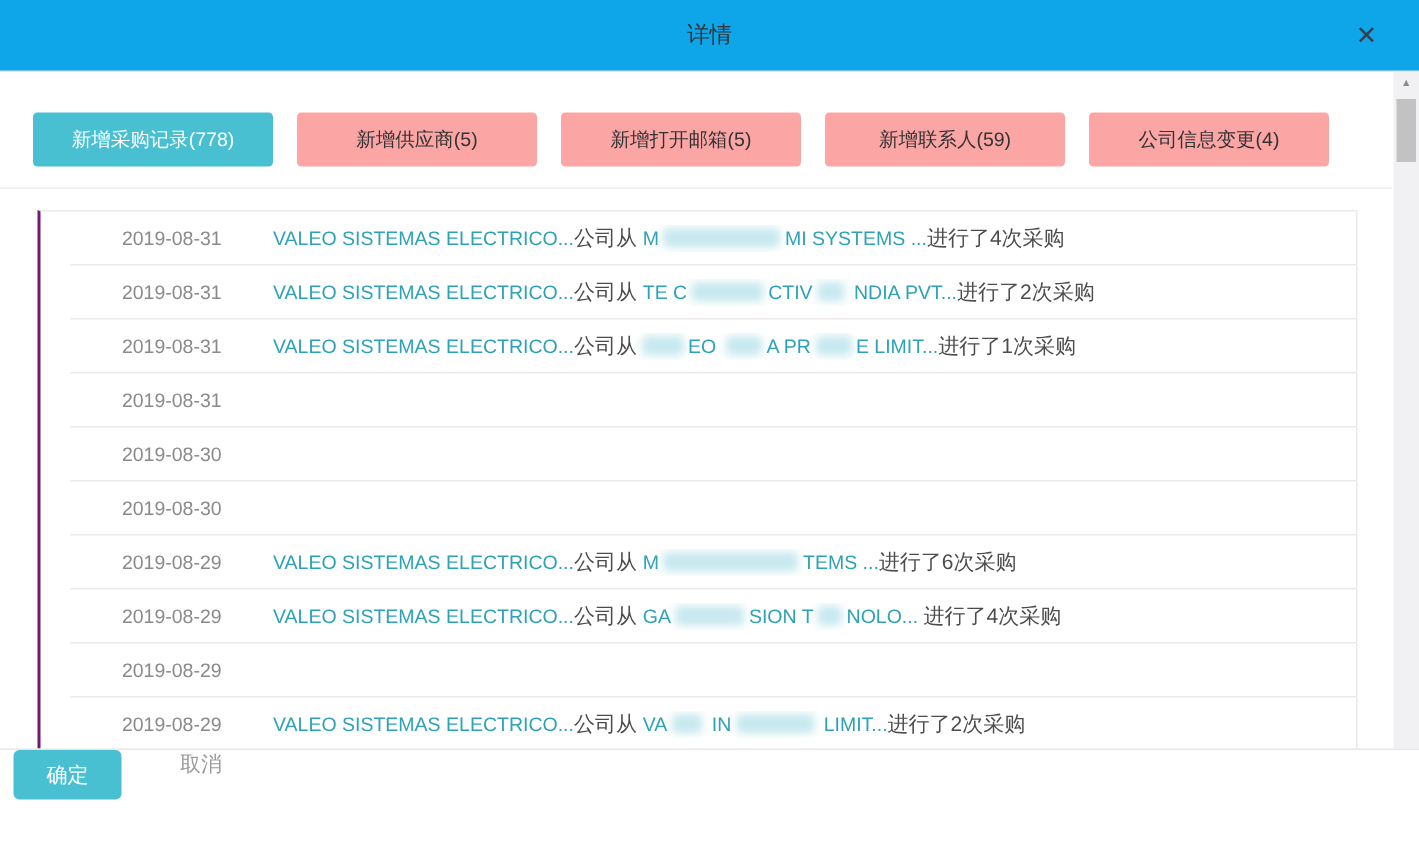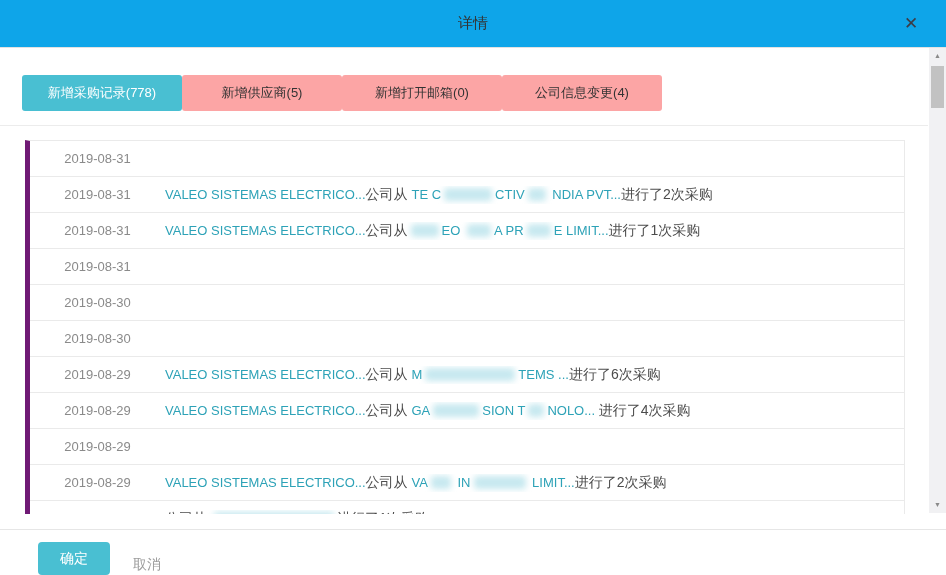--- a/index.html
+++ b/index.html
@@ -7,75 +7,77 @@
   .modal{position:relative;width:946px;height:575px;background:#fff;}
 
   
   .hdr{position:absolute;top:0;left:0;right:0;height:47px;background:#0ea5e9;
     border-bottom:1px solid #e2e2e2;display:flex;align-items:center;justify-content:center;}
   .hdr-title{font-size:15px;color:#333;}
   .close{position:absolute;right:24px;top:13px;width:22px;height:22px;border:none;background:transparent;
     font-size:17px;color:#3c3c46;cursor:pointer;line-height:22px;text-align:center;padding:0;}
 
   
-  .tabs{position:absolute;top:75px;left:22px;display:flex;}
+  .tabs{position:absolute;top:75px;left:22px;display:flex;gap:16px;}
   .tab{width:160px;height:36px;border:none;border-radius:3px;background:#fca5a5;color:#333;
     font-size:13px;cursor:pointer;font-family:inherit;}
   .tab.active{background:#49bfd2;color:#fff;}
 
   .tab-divider{position:absolute;top:125px;left:0;right:18px;height:0;border-bottom:1px solid #ececec;}
 
   
   .list{position:absolute;top:140px;left:25px;width:880px;height:374px;overflow:hidden;
-    border-top:1px solid #eaeaea;border-left:5px solid #701a75;border-right:1px solid #eaeaea;box-sizing:border-box;}
+    border-top:1px solid #eaeaea;border-left:2px solid #701a75;border-right:1px solid #eaeaea;box-sizing:border-box;padding-left:20px;}
   .row{height:36px;border-bottom:1px solid #eaeaea;display:flex;align-items:center;box-sizing:border-box;}
   .cell-date{width:135px;flex:0 0 135px;text-align:center;color:#8a8a8a;font-size:13px;}
   .cell-text{flex:1;font-size:13px;white-space:nowrap;overflow:hidden;}
   .link{color:#2da2b7;}
   .dark{color:#4c4c4c;font-size:14px;}
   .redact{display:inline-block;height:13px;border-radius:3px;background:#8fd2e0;
     filter:blur(3px);opacity:.5;vertical-align:middle;margin:0 3px 2px 3px;}
 
   
   .sb{position:absolute;top:48px;right:0;width:17px;height:465px;background:#f1f1f3;}
   .sb-btn{position:absolute;left:0;width:17px;height:16px;border:none;background:#f1f1f3;color:#8a8a8a;
     font-size:7px;padding:0;cursor:pointer;line-height:16px;text-align:center;}
   .sb-up{top:0;}
   .sb-down{bottom:0;}
   .sb-thumb{position:absolute;left:2px;top:18px;width:13px;height:42px;background:#c2c2c2;cursor:pointer;}
 
   
-  .ftr{position:absolute;left:0;right:0;bottom:0;height:46px;background:#fff;border-top:1px solid #e6e6e6;
-    display:flex;align-items:flex-end;padding-left:38px;box-sizing:border-box;}
+  .ftr{position:absolute;left:0;right:0;bottom:0;height:76px;background:#fff;border-top:1px solid #e6e6e6;
+    display:flex;align-items:flex-start;padding-left:9px;box-sizing:border-box;}
   .btn-confirm{width:72px;height:33px;border:none;border-radius:4px;background:#49bfd2;color:#fff;
     font-size:14px;cursor:pointer;font-family:inherit;}
-  .btn-cancel{border:none;background:transparent;color:#9b9b9b;font-size:14px;margin-left:17px;
+  .btn-cancel{border:none;background:transparent;color:#9b9b9b;font-size:14px;margin-left:33px;
     cursor:pointer;font-family:inherit;}
 </style>
 </head>
 <body>
 
 <div class="modal">
 
   <div class="hdr">
     <span class="hdr-title">详情</span>
     <button class="close">✕</button>
   </div>
 
   <div class="tabs">
       <button class="tab active">新增采购记录(778)</button>
       <button class="tab">新增供应商(5)</button>
-      <button class="tab">新增打开邮箱(0)</button>
+      <button class="tab">新增打开邮箱(5)</button>
+      <button class="tab">新增联系人(59)</button>
       <button class="tab">公司信息变更(4)</button>
     </div>
   <div class="tab-divider"></div>
 
   <div class="list">
       <div class="row">
         <div class="cell-date">2019-08-31</div>
+        <div class="cell-text"><span class="link">VALEO SISTEMAS ELECTRICO...</span><span class="dark">公司从 </span><span class="link">M</span><span class="redact" style="width: 78px;"></span><span class="link">MI SYSTEMS ...</span><span class="dark">进行了4次采购</span></div>
       </div>
       <div class="row">
         <div class="cell-date">2019-08-31</div>
         <div class="cell-text"><span class="link">VALEO SISTEMAS ELECTRICO...</span><span class="dark">公司从 </span><span class="link">TE C</span><span class="redact" style="width: 48px;"></span><span class="link">CTIV</span><span class="redact" style="width: 18px;"></span><span class="link"> NDIA PVT...</span><span class="dark">进行了2次采购</span></div>
       </div>
       <div class="row">
         <div class="cell-date">2019-08-31</div>
         <div class="cell-text"><span class="link">VALEO SISTEMAS ELECTRICO...</span><span class="dark">公司从</span><span class="redact" style="width: 28px;"></span><span class="link">EO </span><span class="redact" style="width: 24px;"></span><span class="link">A PR</span><span class="redact" style="width: 24px;"></span><span class="link">E LIMIT...</span><span class="dark">进行了1次采购</span></div>
       </div>
       <div class="row">

